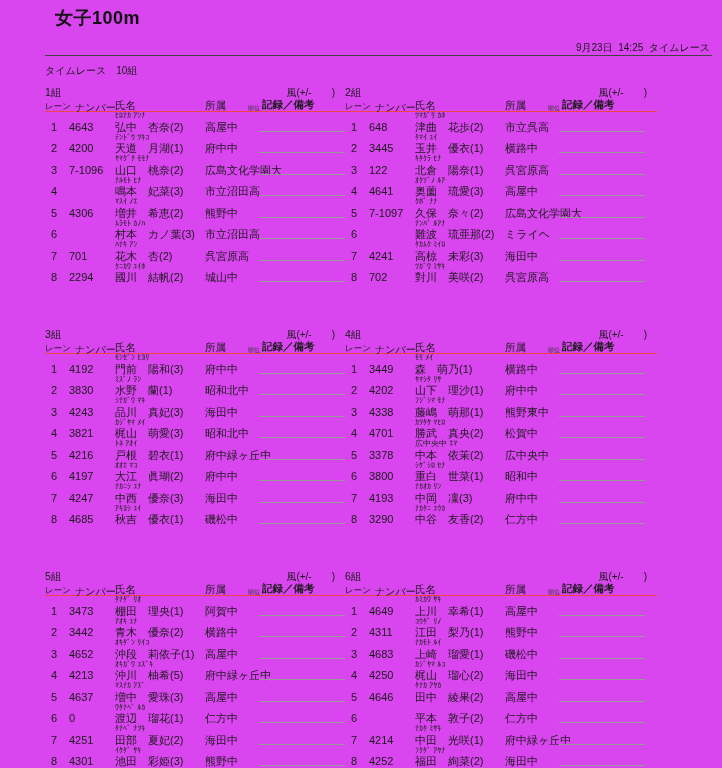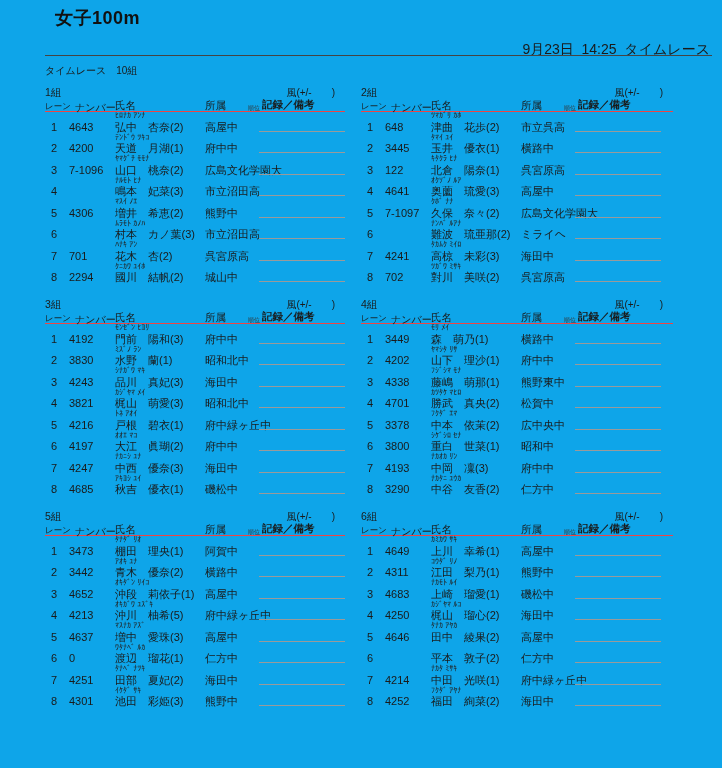--- a/index.html
+++ b/index.html
@@ -1,32 +1,32 @@
 <!DOCTYPE html>
 <html><head>
 <meta charset="utf-8">
 <style>
   html,body { margin:0; padding:0; background:#fff; }
   .page {
-    position:relative; width:722px; height:768px; background:#0ea5e9;
+    position:relative; width:722px; height:768px; background:#d946ef;
     font-family:"Liberation Sans","DejaVu Sans",sans-serif; color:#1a1a1a;
     overflow:hidden;
   }
   .title {
     position:absolute; left:55px; top:6px; margin:0;
     font-size:18px; font-weight:bold; letter-spacing:0.5px; color:#111;
   }
-  .date-line { position:absolute; right:12px; top:41px; font-size:14px; white-space:pre; }
+  .date-line { position:absolute; right:12px; top:41px; font-size:10px; white-space:pre; }
   .rule { position:absolute; left:45px; top:55px; width:667px; height:0; border-bottom:1.2px solid #444; }
   .race-info { position:absolute; left:45px; top:64px; font-size:10px; white-space:pre; }
 
   .groups {
     position:absolute; left:45px; top:86px;
     display:grid; grid-template-columns:300px 312px;
-    grid-auto-rows:196px; row-gap:46px; column-gap:0;gap:16px;
+    grid-auto-rows:196px; row-gap:46px; column-gap:0;
   }
   .group { position:relative; }
   .group-head { position:relative; height:12px; }
   .group-label { position:absolute; left:0; top:0; font-size:10.5px; }
   .wind { position:absolute; right:10px; top:0; font-size:10px; white-space:pre; }
 
   .col-head { position:relative; height:13px; border-bottom:1px solid #ef4444; }
   .ch { position:absolute; white-space:pre; }
   .ch.lane        { left:0;    top:3px; font-size:8.5px; }
   .ch.number      { left:30px; top:3px; font-size:10px; }
@@ -368,21 +368,21 @@
   <div class="row">
     <span class="furigana">ｶﾂﾀｹ ﾏﾋﾛ</span>
     <span class="cell lane">4</span>
     <span class="cell number">4701</span>
     <span class="cell name">勝武　真央(2)</span>
     <span class="cell affiliation">松賀中</span>
     <span class="record-line"></span>
   </div>
 
   <div class="row">
-    <span class="furigana">ﾌｸﾀﾞ ｴﾏ</span>
+    <span class="furigana">広中央中 ｴﾏ</span>
     <span class="cell lane">5</span>
     <span class="cell number">3378</span>
     <span class="cell name">中本　依茉(2)</span>
     <span class="cell affiliation">広中央中</span>
     <span class="record-line"></span>
   </div>
 
   <div class="row">
     <span class="furigana">ｼｹﾞｼﾛ ｾﾅ</span>
     <span class="cell lane">6</span>

